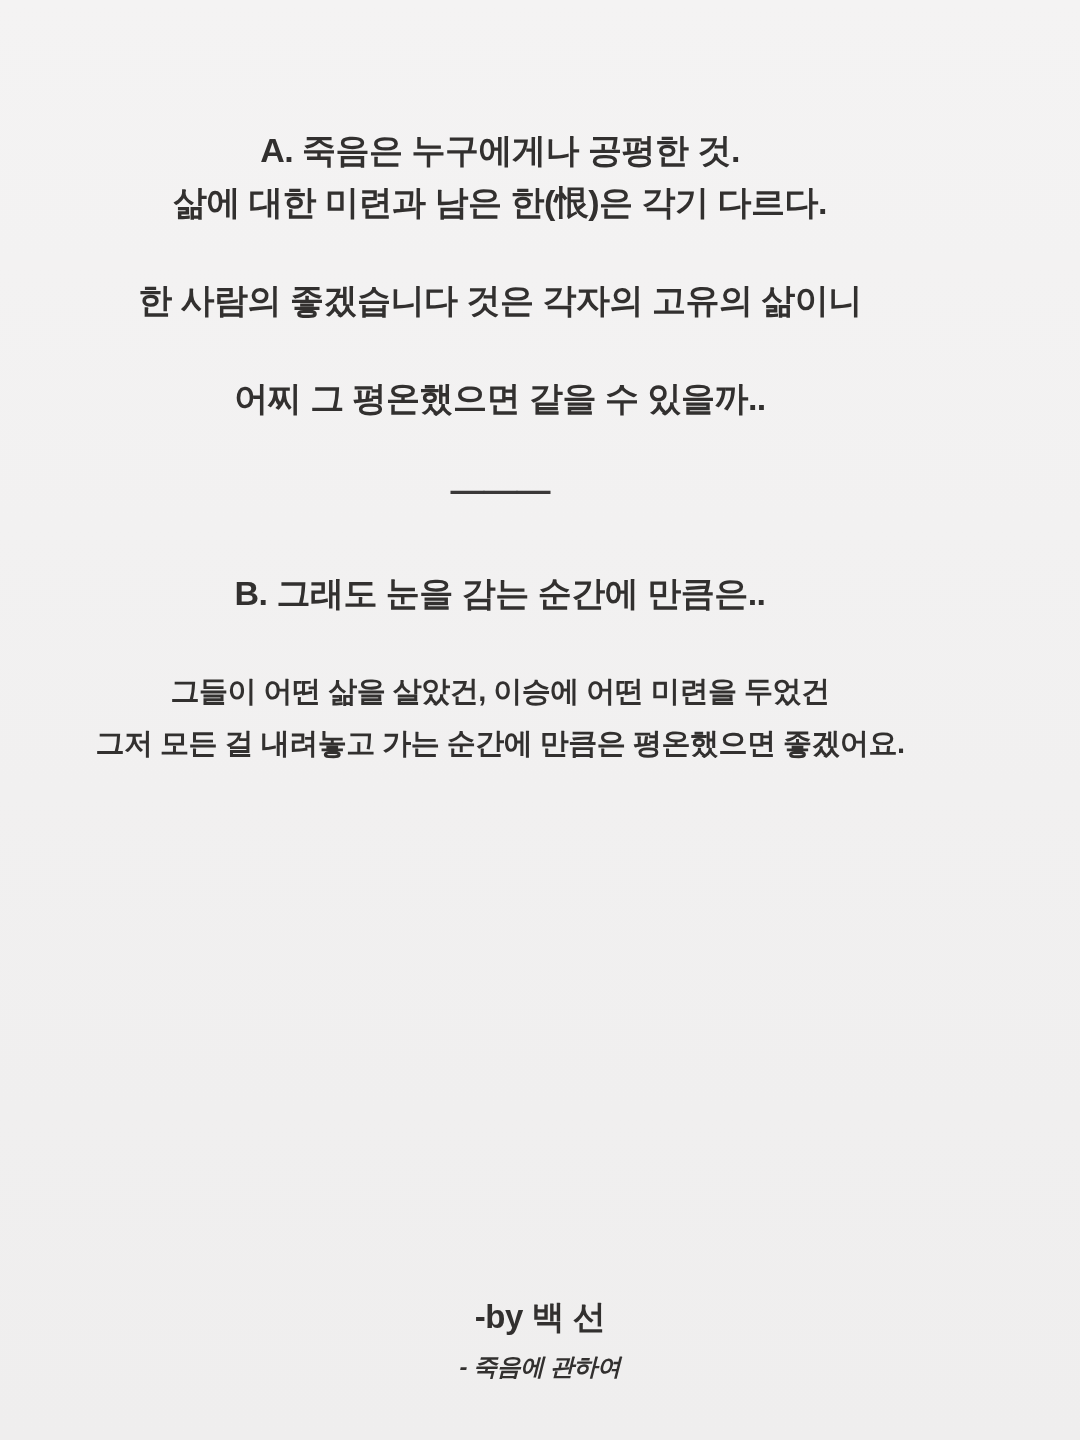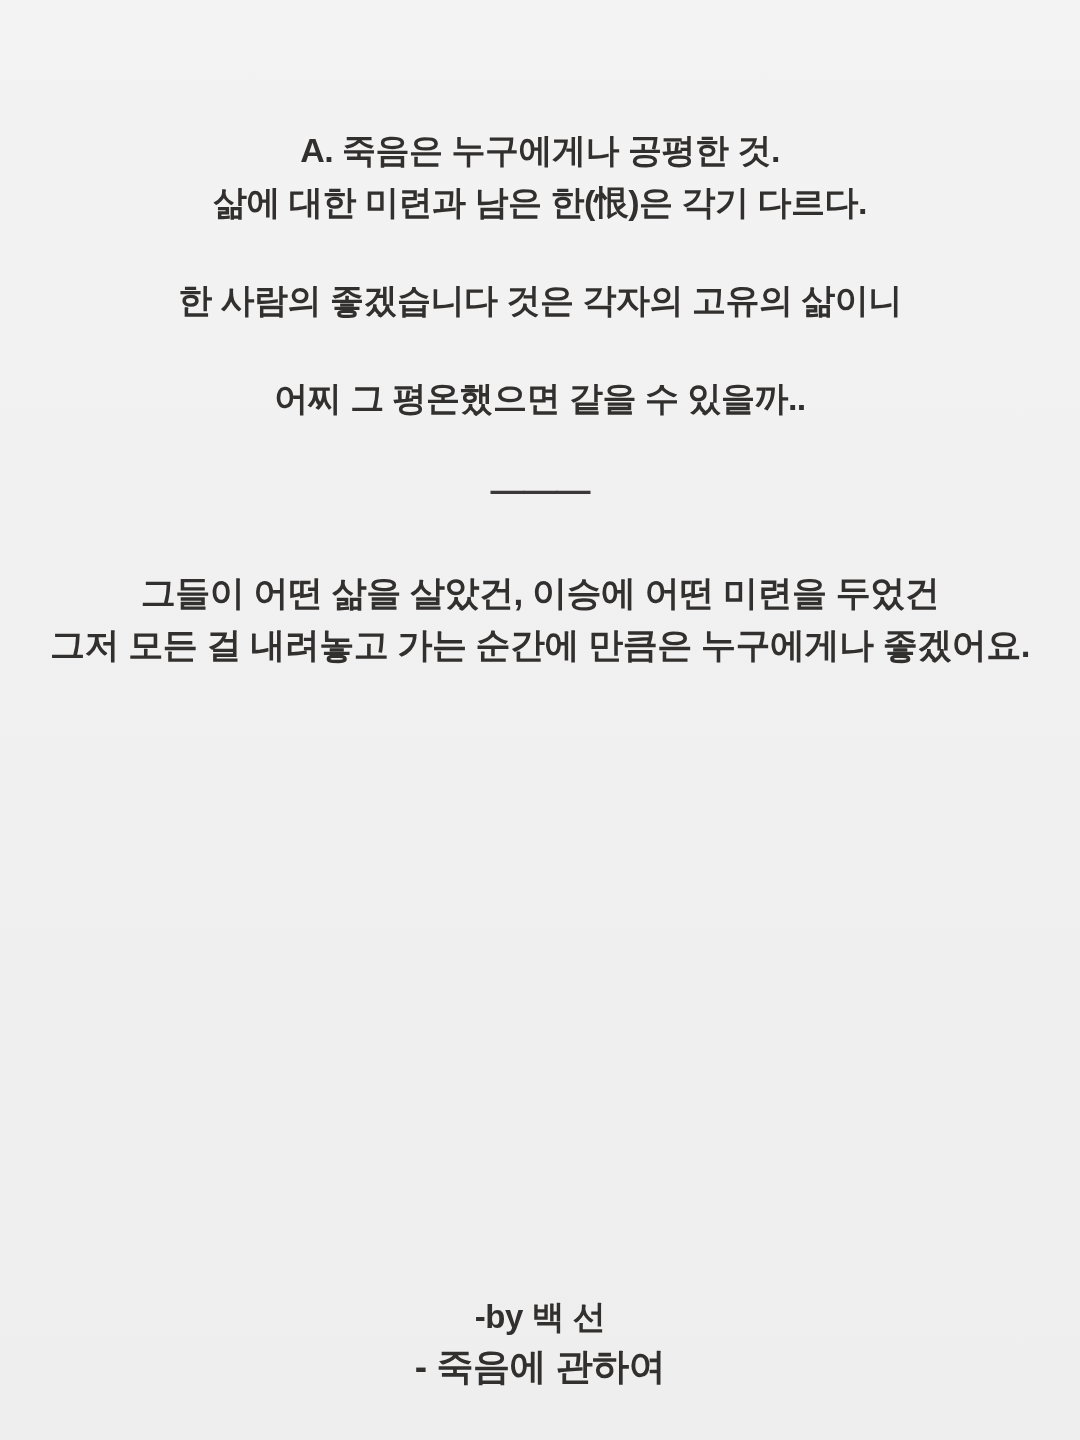--- a/index.html
+++ b/index.html
@@ -15,40 +15,39 @@
     overflow: hidden;
   }
   .page {
     position: relative;
     width: 1080px;
     height: 1440px;
     background: linear-gradient(180deg, #f4f3f3 0%, #f1f0f0 55%, #efeeee 100%);
     box-sizing: border-box;
     display: flex;
     flex-direction: column;
-    align-items: center;
   }
   .poem {
     width: 1000px;
     margin-top: 124px;
     text-align: center;
   }
   .stanza {
     margin: 0 0 46px 0;
   }
   .line {
     font-size: 34px;
     line-height: 52px;
     font-weight: 700;
     letter-spacing: -0.5px;
     color: #32302f;
     white-space: pre;
   }
   .line.wide {
-    font-size: 35px;
+    font-size: 29px;
   }
   .divider-wrap {
     margin: 46px 0 58px 0;
     display: flex;
     justify-content: center;
   }
   .divider {
     font-size: 34px;
     font-weight: 700;
     letter-spacing: -1px;
@@ -63,21 +62,22 @@
     margin-top: 37px;
   }
   .sig-line {
     font-size: 33px;
     line-height: 50px;
     font-weight: 700;
     color: #32302f;
     letter-spacing: -0.5px;
   }
   .sig-line.sub {
-    font-size: 37px;
+    font-size: 24px;
+    font-style: italic;
   }
 </style>
 </head>
 <body>
 
 <div class="page">
 
   <div class="poem">
 
     <div class="stanza">
@@ -92,25 +92,26 @@
 
     <div class="stanza">
       <div class="line">어찌 그 평온했으면 같을 수 있을까..</div>
     </div>
 
     <div class="divider-wrap">
       <span class="divider">———</span>
     </div>
 
     <div class="stanza">
+      <div class="line">B. 그래도 눈을 감는 순간에 만큼은..</div>
     </div>
 
     <div class="stanza">
       <div class="line wide">그들이 어떤 삶을 살았건, 이승에 어떤 미련을 두었건</div>
-      <div class="line wide">그저 모든 걸 내려놓고 가는 순간에 만큼은 누구에게나 좋겠어요.</div>
+      <div class="line wide">그저 모든 걸 내려놓고 가는 순간에 만큼은 평온했으면 좋겠어요.</div>
     </div>
 
   </div>
 
   <div class="signature">
     <div class="sig-line">-by 백 선</div>
     <div class="sig-line sub">- 죽음에 관하여</div>
   </div>
 
 </div>

